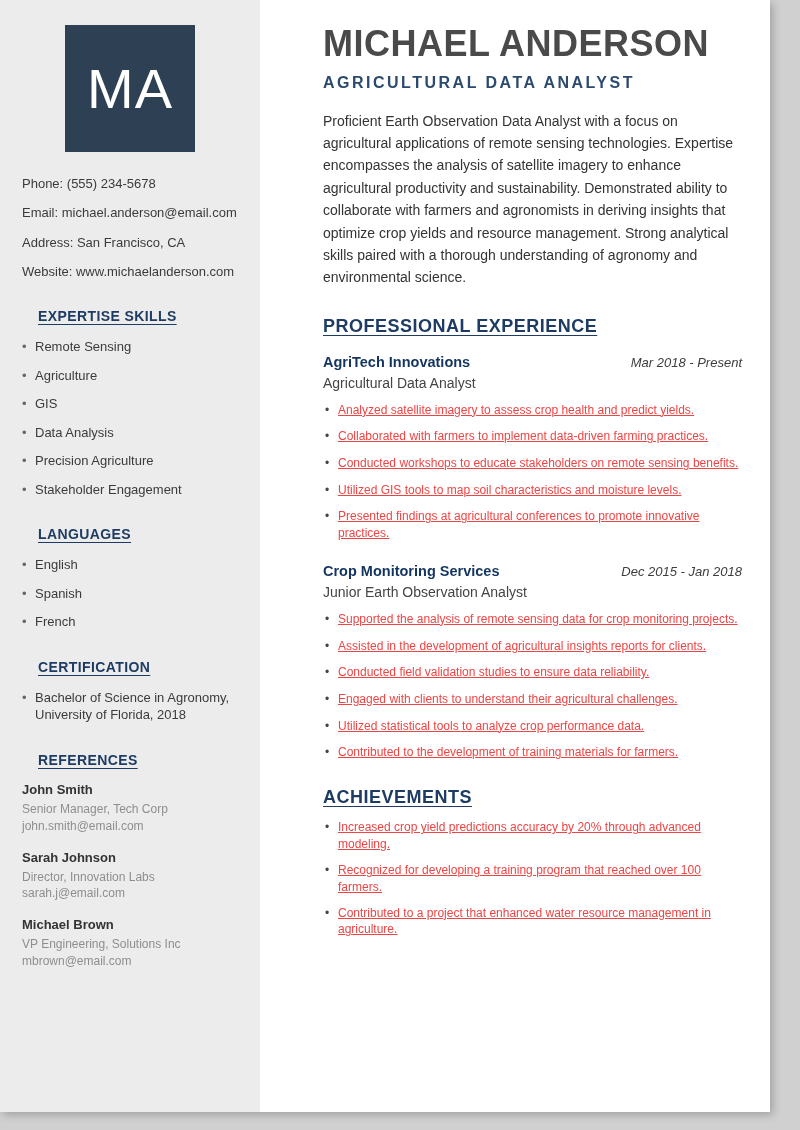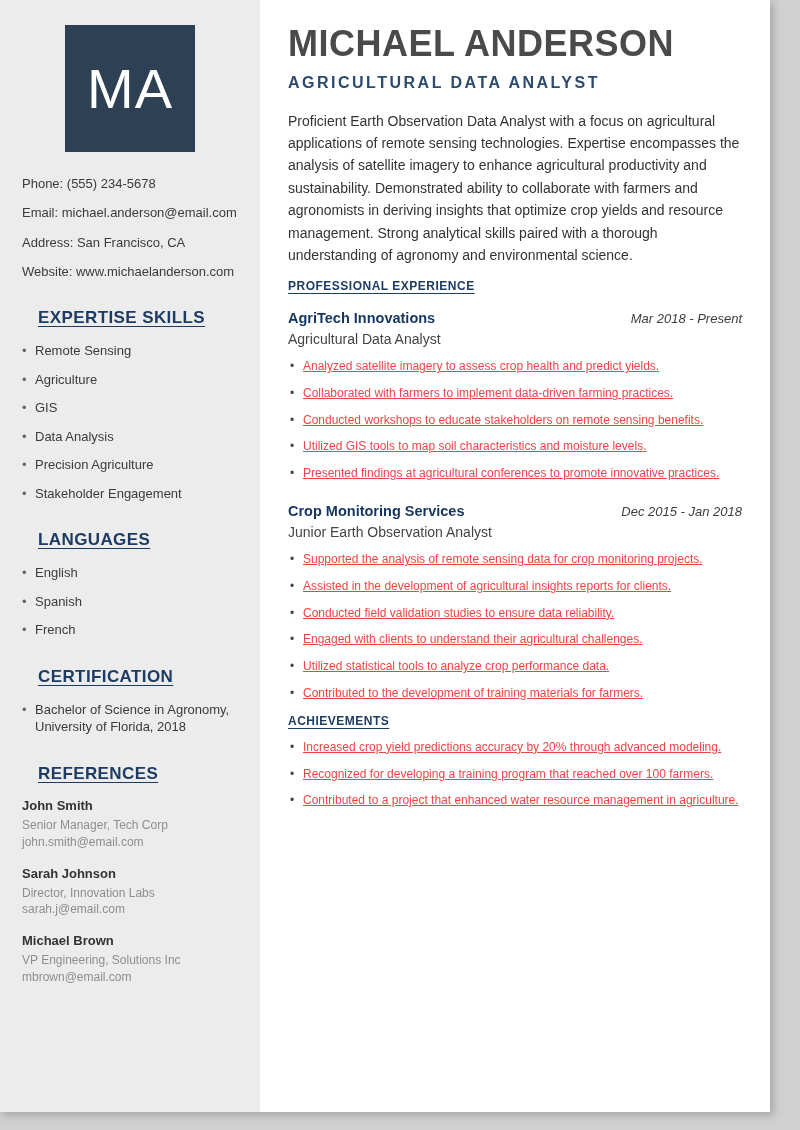--- a/index.html
+++ b/index.html
@@ -8,20 +8,21 @@
     width: 800px; height: 1130px;
     background: var(--canvas-bg, #d0d0d0);
     position: relative; overflow: hidden;
   }
   .page {
     position: absolute; top: 0; left: 0;
     width: 770px; height: 1112px;
     background: #ffffff;
     display: flex;
     box-shadow: 3px 3px 8px rgba(0,0,0,0.22);
+    gap: 35px;
   }
 
   
   .sidebar {
     width: 260px; flex: 0 0 260px;
     background: var(--sidebar-bg, #ececec);
     padding: 25px 22px 20px 22px;
   }
   .monogram {
     width: 130px; height: 127px;
@@ -31,21 +32,21 @@
     margin: 0 auto;
     font-size: 56px; letter-spacing: 1px;
   }
   .contact { list-style: none; margin-top: 24px; }
   .contact li {
     font-size: 13px; color: #3b3b3b;
     margin-bottom: 13px; line-height: 1.25;
   }
   .side-section { margin-top: 28px; }
   .side-heading {
-    font-size: 17px; font-weight: 700;
+    font-size: 14px; font-weight: 700;
     color: var(--accent, #1e3c63);
     letter-spacing: 0.4px;
     text-decoration: underline;
     text-underline-offset: 3px;
     margin-bottom: 14px;
     padding-left: 16px;
   }
   .side-list { list-style: none; }
   .side-list li {
     font-size: 13px; color: #3b3b3b;
@@ -77,22 +78,22 @@
     color: var(--title-color, #2c4a6d);
     letter-spacing: 2.5px;
   }
   .summary {
     margin-top: 18px;
     font-size: 14px; color: #333333;
     line-height: 1.6;
     max-width: 478px;
   }
   .main-heading {
-    margin-top: 13px;
-    font-size: 12px; font-weight: 700;
+    margin-top: 27px;
+    font-size: 18px; font-weight: 700;
     color: var(--accent, #1e3c63);
     letter-spacing: 0.5px;
     text-decoration: underline;
     text-underline-offset: 3px;
   }
   .job { margin-top: 17px; }
   .job + .job { margin-top: 22px; }
   .job-head { display: flex; justify-content: space-between; align-items: baseline; }
   .company { font-size: 14.5px; font-weight: 700; color: var(--company-color, #14355f); }
   .dates { font-size: 13px; font-style: italic; color: #3d3d3d; }

